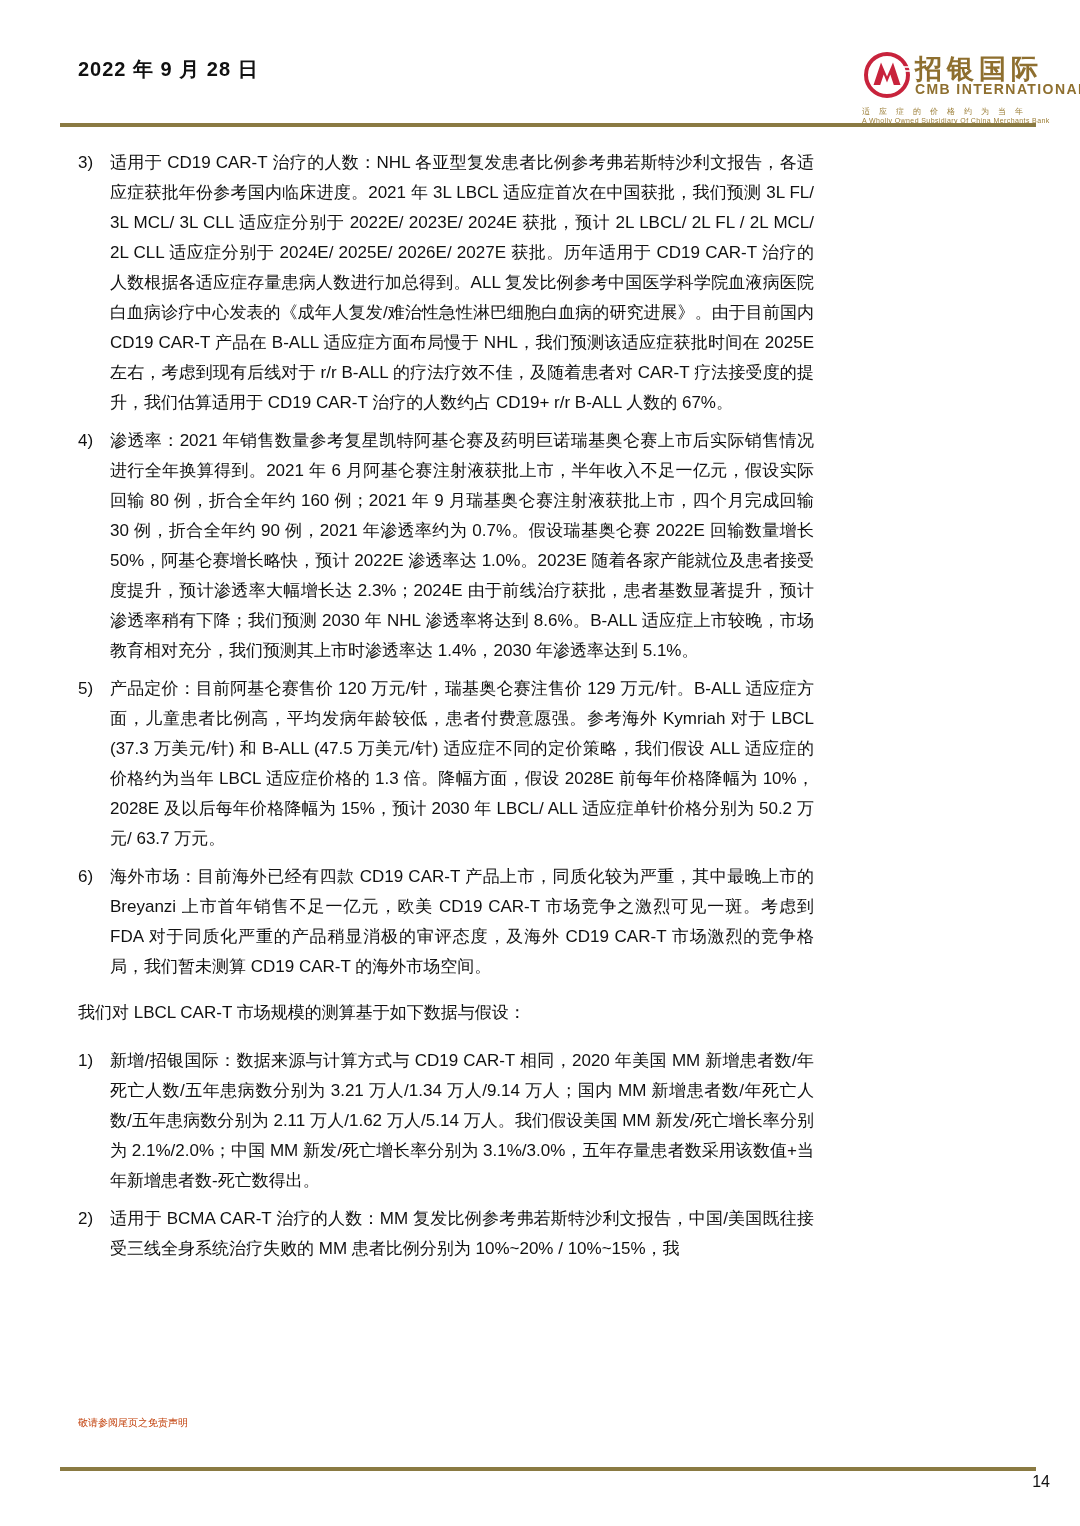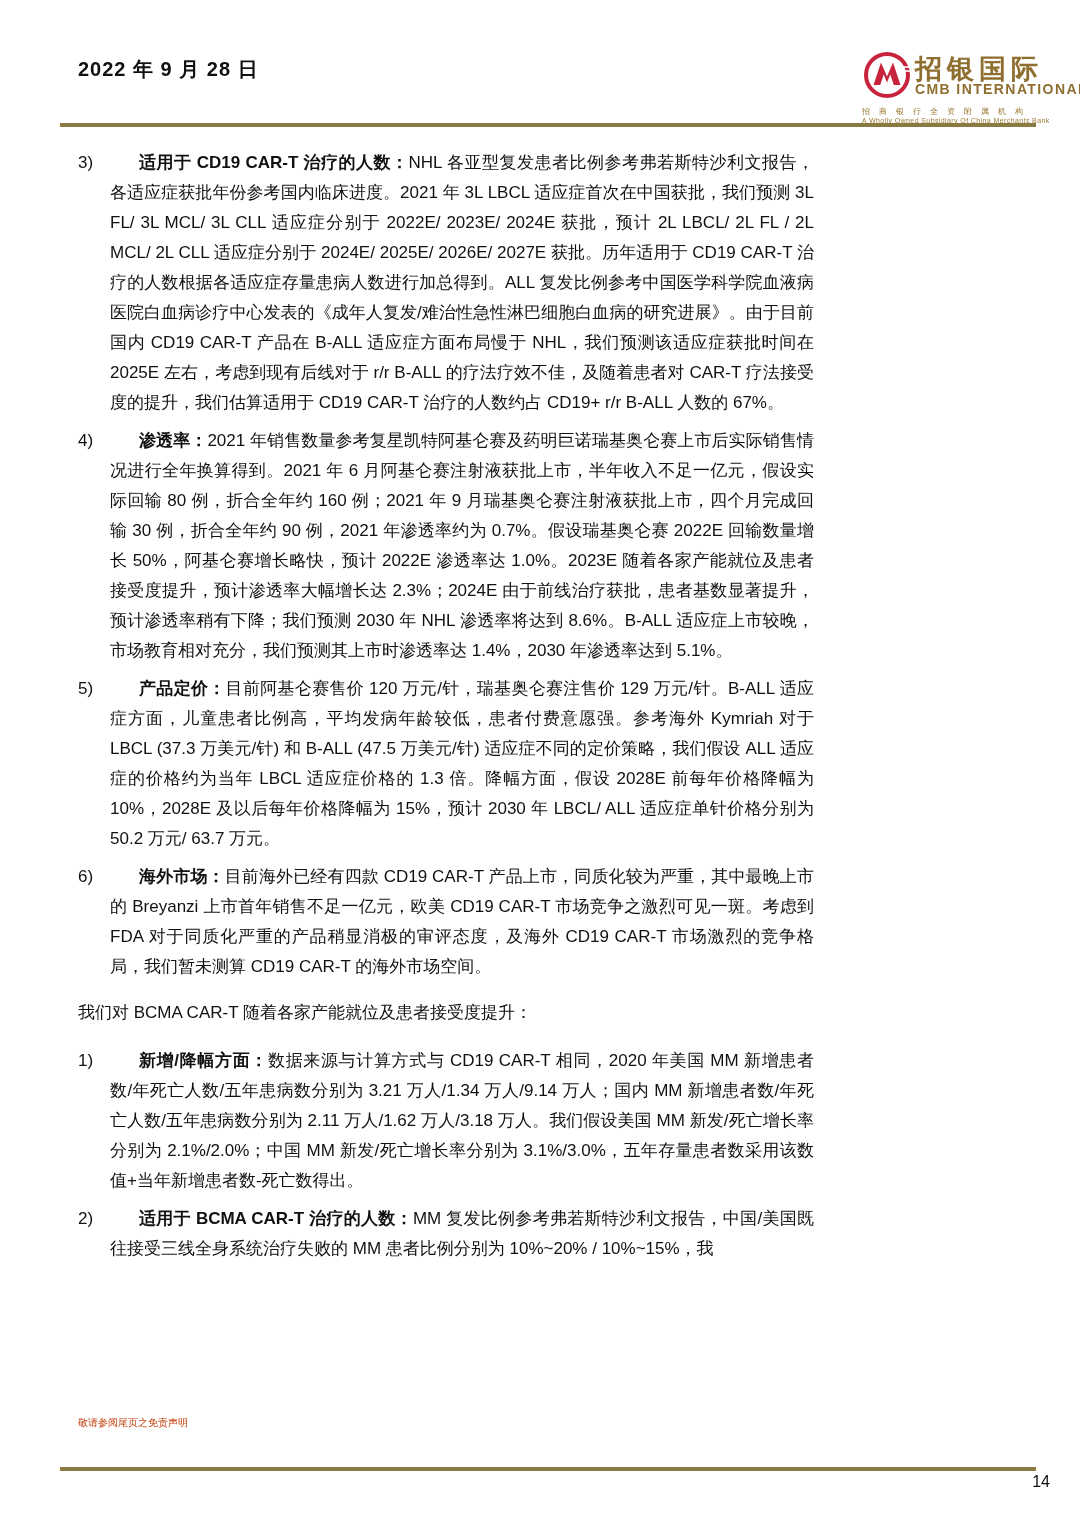--- a/index.html
+++ b/index.html
@@ -42,21 +42,21 @@
   .rule-top { top:123px; }
   .rule-bottom { top:1467px; }
   
   .content {
     position:absolute; left:78px; top:148px; width:736px;
     font-size:17px; line-height:30px; text-align:justify;
   }
   .li { display:flex; margin-bottom:8px; }
   .li .num { width:32px; flex:none; }
   .li .txt { flex:1; text-align:justify; }
-  .lead { font-weight:bold;margin-left:29px; }
+  .lead { font-weight:normal; }
   .heading {
     font-weight:bold; margin-top:10px; text-align:justify;
   }
   .intro { margin-top:16px; margin-bottom:18px; text-align:left; }
   
   .footer-disclaimer {
     position:absolute; left:78px; top:1416px;
     font-size:10px; color:#c2410c;
   }
   .footer-page {
@@ -79,21 +79,21 @@
           <line x1="33" y1="17" x2="48" y2="17"></line>
           <line x1="35" y1="21" x2="49" y2="21"></line>
         </g>
       </svg>
     </span>
     <span class="logo-text">
       <div class="brand-cn">招银国际</div>
       <div class="brand-en">CMB INTERNATIONAL</div>
     </span>
   </div>
-  <div class="tag-cn">招商银行全资附属机构</div>
+  <div class="tag-cn">适应症的价格约为当年</div>
   <div class="tag-en">A Wholly Owned Subsidiary Of China Merchants Bank</div>
 </div>
 
 <div class="rule rule-top"></div>
 
 <div class="content">
 
   <div class="li">
     <span class="num">3)</span>
     <span class="txt"><span class="lead">适用于 CD19 CAR-T 治疗的人数：</span><span>NHL 各亚型复发患者比例参考弗若斯特沙利文报告，各适应症获批年份参考国内临床进度。2021 年 3L LBCL 适应症首次在中国获批，我们预测 3L FL/ 3L MCL/ 3L CLL 适应症分别于 2022E/ 2023E/ 2024E 获批，预计 2L LBCL/ 2L FL / 2L MCL/ 2L CLL 适应症分别于 2024E/ 2025E/ 2026E/ 2027E 获批。历年适用于 CD19 CAR-T 治疗的人数根据各适应症存量患病人数进行加总得到。ALL 复发比例参考中国医学科学院血液病医院白血病诊疗中心发表的《成年人复发/难治性急性淋巴细胞白血病的研究进展》。由于目前国内 CD19 CAR-T 产品在 B-ALL 适应症方面布局慢于 NHL，我们预测该适应症获批时间在 2025E 左右，考虑到现有后线对于 r/r B-ALL 的疗法疗效不佳，及随着患者对 CAR-T 疗法接受度的提升，我们估算适用于 CD19 CAR-T 治疗的人数约占 CD19+ r/r B-ALL 人数的 67%。</span></span>
@@ -108,25 +108,25 @@
     <span class="num">5)</span>
     <span class="txt"><span class="lead">产品定价：</span><span>目前阿基仑赛售价 120 万元/针，瑞基奥仑赛注售价 129 万元/针。B-ALL 适应症方面，儿童患者比例高，平均发病年龄较低，患者付费意愿强。参考海外 Kymriah 对于 LBCL (37.3 万美元/针) 和 B-ALL (47.5 万美元/针) 适应症不同的定价策略，我们假设 ALL 适应症的价格约为当年 LBCL 适应症价格的 1.3 倍。降幅方面，假设 2028E 前每年价格降幅为 10%，2028E 及以后每年价格降幅为 15%，预计 2030 年 LBCL/ ALL 适应症单针价格分别为 50.2 万元/ 63.7 万元。</span></span>
   </div>
 
   <div class="li">
     <span class="num">6)</span>
     <span class="txt"><span class="lead">海外市场：</span><span>目前海外已经有四款 CD19 CAR-T 产品上市，同质化较为严重，其中最晚上市的 Breyanzi 上市首年销售不足一亿元，欧美 CD19 CAR-T 市场竞争之激烈可见一斑。考虑到 FDA 对于同质化严重的产品稍显消极的审评态度，及海外 CD19 CAR-T 市场激烈的竞争格局，我们暂未测算 CD19 CAR-T 的海外市场空间。</span></span>
   </div>
 
 
-  <div class="intro">我们对 BCMA CAR-T 随着各家产能就位及患者接受度提升：</div>
+  <div class="intro">我们对 LBCL CAR-T 市场规模的测算基于如下数据与假设：</div>
 
   <div class="li">
     <span class="num">1)</span>
-    <span class="txt"><span class="lead">新增/降幅方面：</span><span>数据来源与计算方式与 CD19 CAR-T 相同，2020 年美国 MM 新增患者数/年死亡人数/五年患病数分别为 3.21 万人/1.34 万人/9.14 万人；国内 MM 新增患者数/年死亡人数/五年患病数分别为 2.11 万人/1.62 万人/3.18 万人。我们假设美国 MM 新发/死亡增长率分别为 2.1%/2.0%；中国 MM 新发/死亡增长率分别为 3.1%/3.0%，五年存量患者数采用该数值+当年新增患者数-死亡数得出。</span></span>
+    <span class="txt"><span class="lead">新增/招银国际：</span><span>数据来源与计算方式与 CD19 CAR-T 相同，2020 年美国 MM 新增患者数/年死亡人数/五年患病数分别为 3.21 万人/1.34 万人/9.14 万人；国内 MM 新增患者数/年死亡人数/五年患病数分别为 2.11 万人/1.62 万人/5.14 万人。我们假设美国 MM 新发/死亡增长率分别为 2.1%/2.0%；中国 MM 新发/死亡增长率分别为 3.1%/3.0%，五年存量患者数采用该数值+当年新增患者数-死亡数得出。</span></span>
   </div>
 
   <div class="li">
     <span class="num">2)</span>
     <span class="txt"><span class="lead">适用于 BCMA CAR-T 治疗的人数：</span><span>MM 复发比例参考弗若斯特沙利文报告，中国/美国既往接受三线全身系统治疗失败的 MM 患者比例分别为 10%~20% / 10%~15%，我</span></span>
   </div>
 
 </div>
 
 <div class="rule rule-bottom"></div>

